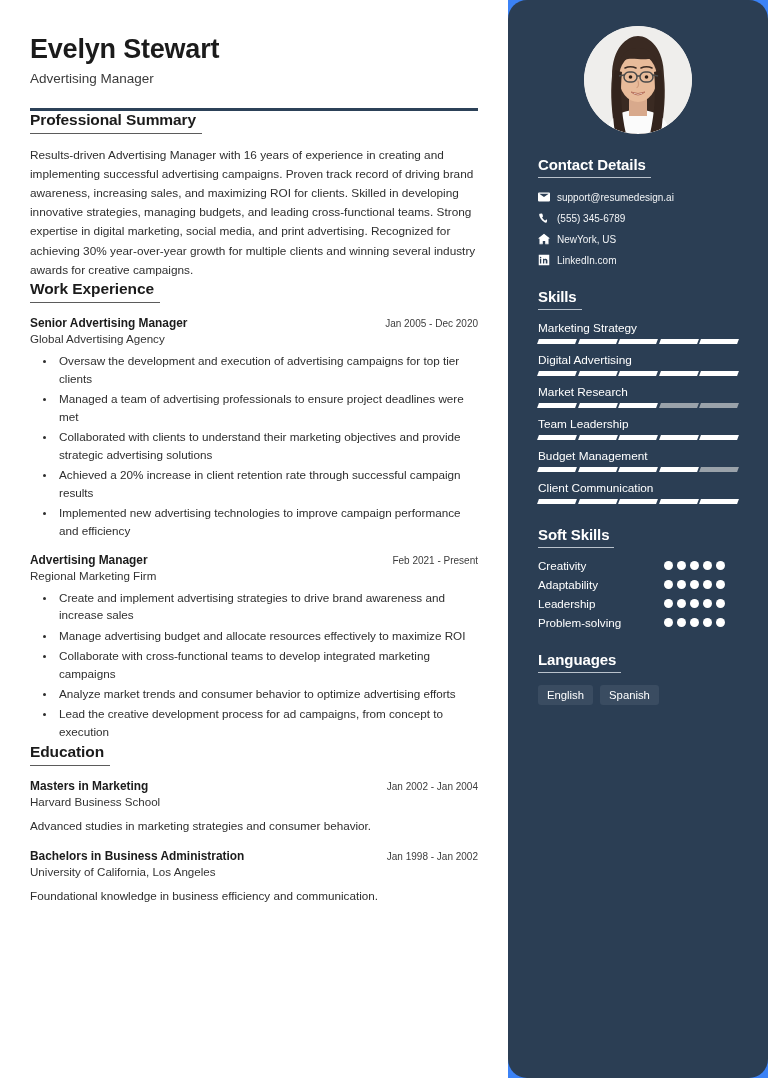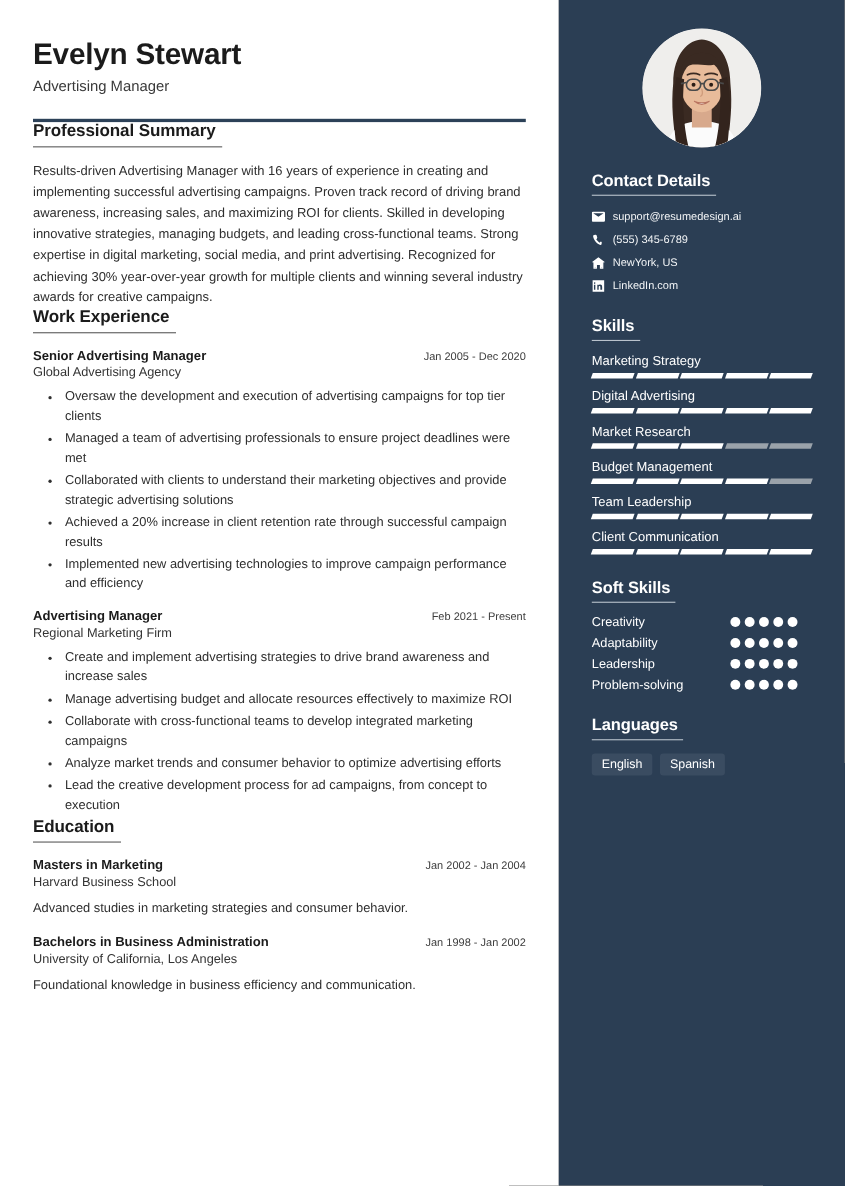--- a/index.html
+++ b/index.html
@@ -6,21 +6,21 @@
   html, body {
     width: 768px; height: 1078px;
     background: #ffffff;
     font-family: "Liberation Sans", sans-serif;
     -webkit-font-smoothing: antialiased;
   }
   .page {
     position: relative;
     width: 768px; height: 1078px;
     display: flex;
-    background: #404040;
+    background: #3b82f6;
     overflow: hidden;
   }
 
   
   .main-col {
     width: 508px;
     height: 100%;
     padding: 34px 30px 0 30px;
     background: #ffffff;
   }
@@ -107,20 +107,21 @@
   ul.bullets li::marker { font-size: 10px; }
 
   
   .side-col {
     width: 260px;
     height: 100%;
     background: #2b3e54;
     padding: 26px 0 0 0;
     color: #ffffff;
     position: relative;
+    border-radius: 19px;
   }
   .avatar-wrap {
     display: flex;
     justify-content: center;
     margin-bottom: 22px;
   }
   .avatar {
     width: 108px; height: 108px;
     border-radius: 50%;
     overflow: hidden;
@@ -411,37 +412,37 @@
               <div class="skill-name">Market Research</div>
               <div class="skill-bar">
                 <span class="seg"></span>
                 <span class="seg"></span>
                 <span class="seg"></span>
                 <span class="seg off"></span>
                 <span class="seg off"></span>
               </div>
             </div>
             <div class="skill-item">
+              <div class="skill-name">Team Leadership</div>
+              <div class="skill-bar">
+                <span class="seg"></span>
+                <span class="seg"></span>
+                <span class="seg"></span>
+                <span class="seg"></span>
+                <span class="seg"></span>
+              </div>
+            </div>
+            <div class="skill-item">
               <div class="skill-name">Budget Management</div>
               <div class="skill-bar">
                 <span class="seg"></span>
                 <span class="seg"></span>
                 <span class="seg"></span>
                 <span class="seg"></span>
                 <span class="seg off"></span>
-              </div>
-            </div>
-            <div class="skill-item">
-              <div class="skill-name">Team Leadership</div>
-              <div class="skill-bar">
-                <span class="seg"></span>
-                <span class="seg"></span>
-                <span class="seg"></span>
-                <span class="seg"></span>
-                <span class="seg"></span>
               </div>
             </div>
             <div class="skill-item">
               <div class="skill-name">Client Communication</div>
               <div class="skill-bar">
                 <span class="seg"></span>
                 <span class="seg"></span>
                 <span class="seg"></span>
                 <span class="seg"></span>
                 <span class="seg"></span>

